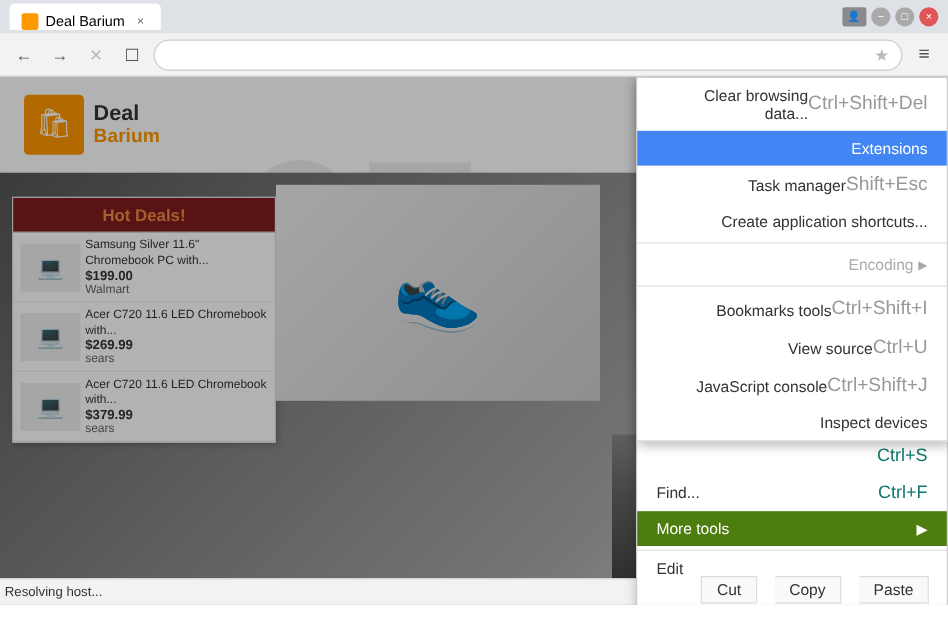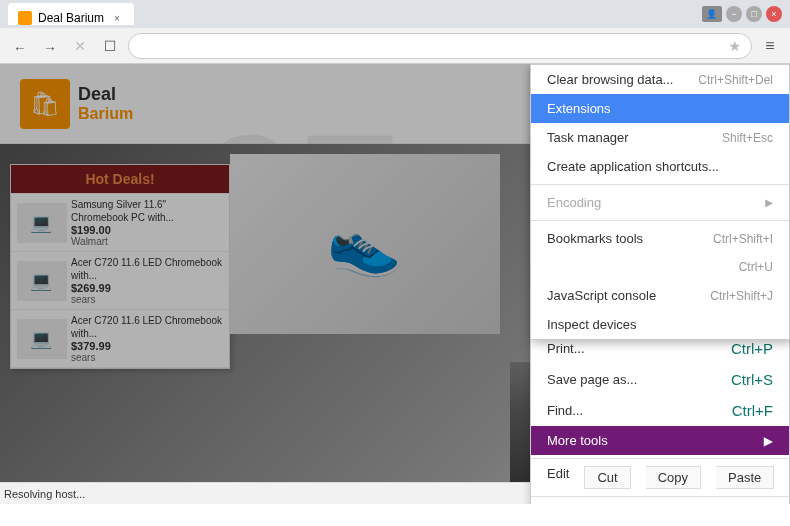--- a/index.html
+++ b/index.html
@@ -279,21 +279,21 @@
       z-index: 100;
     }
     .menu-item {
       display: flex;
       align-items: center;
       padding: 7px 16px;
       cursor: pointer;
       color: #333;
       position: relative;
     }
-    .menu-item.highlighted { background: #701a75; color: #fff; }
+    .menu-item.highlighted { background: #4d7c0f; color: #fff; }
     .menu-item-label { flex: 1; }
     .menu-shortcut { color: #0f766e; font-size: 15px; margin-left: auto; }
     .menu-arrow { color: #666; font-size: 12px; margin-left: 4px; }
     .menu-item.highlighted .menu-arrow { color: #fff; }
     .menu-divider {
       height: 1px;
       background: #e0e0e0;
       margin: 3px 0;
     }
     .zoom-control {
@@ -341,44 +341,46 @@
       gap: 15px;
     }
     .edit-label { flex: 1; color: #333; }
     .edit-btn {
       border: 1px solid #ddd;
       background: #f9f9f9;
       padding: 3px 12px;
       cursor: pointer;
       font-size: 13px;
       color: #333;
+      margin-top: 14px;
     }
     .edit-btn + .edit-btn { border-left: none; }
 
     
     .submenu {
       position: absolute;
       top: 0;
       right: 260px;
       width: 260px;
       background: #fff;
       border: 1px solid #ccc;
       box-shadow: 2px 3px 10px rgba(0,0,0,0.3);
       font-size: 13px;
       z-index: 101;
+      text-align: right;
     }
     .submenu-item {
       display: flex;
       align-items: center;
       padding: 7px 16px;
       cursor: pointer;
       color: #333;
     }
     .submenu-item.highlighted { background: #4285f4; color: #fff; }
-    .submenu-item .menu-shortcut { color: #999; font-size: 12px; margin-left: auto; }
+    .submenu-item .menu-shortcut { color: #999; font-size: 16px; margin-left: auto; }
     .submenu-divider {
       height: 1px;
       background: #e0e0e0;
       margin: 3px 0;
     }
     .submenu-item.dimmed { color: #aaa; cursor: default; }
 
     
     .menus-container {
       position: absolute;
@@ -494,20 +496,21 @@
         <div class="submenu-item dimmed">
           <span class="menu-item-label">Encoding</span>
           <span style="font-size:10px; margin-left:4px; color:#aaa;">▶</span>
         </div>
         <div class="submenu-divider"></div>
         <div class="submenu-item">
           <span class="menu-item-label">Bookmarks tools</span>
           <span class="menu-shortcut">Ctrl+Shift+I</span>
         </div>
         <div class="submenu-item">
+          <span class="menu-item-label">View source</span>
           <span class="menu-shortcut">Ctrl+U</span>
         </div>
         <div class="submenu-item">
           <span class="menu-item-label">JavaScript console</span>
           <span class="menu-shortcut">Ctrl+Shift+J</span>
         </div>
         <div class="submenu-item">
           <span class="menu-item-label">Inspect devices</span>
         </div>
       </div>
@@ -549,21 +552,20 @@
           <span class="zoom-value">100%</span>
           <button class="zoom-btn">+</button>
           <div class="zoom-fullscreen">⤢</div>
         </div>
         <div class="menu-divider"></div>
         <div class="menu-item">
           <span class="menu-item-label">Print...</span>
           <span class="menu-shortcut">Ctrl+P</span>
         </div>
         <div class="menu-item">
-          <span class="menu-item-label">Save page as...</span>
           <span class="menu-shortcut">Ctrl+S</span>
         </div>
         <div class="menu-item">
           <span class="menu-item-label">Find...</span>
           <span class="menu-shortcut">Ctrl+F</span>
         </div>
         <div class="menu-item highlighted">
           <span class="menu-item-label">More tools</span>
           <span class="menu-arrow">▶</span>
         </div>

